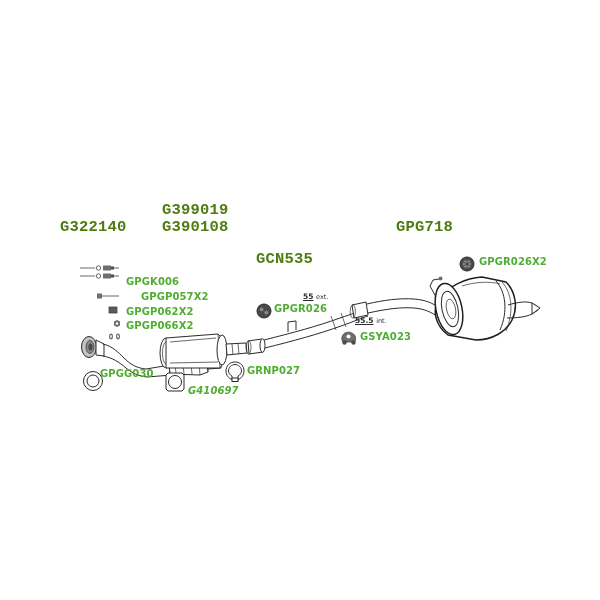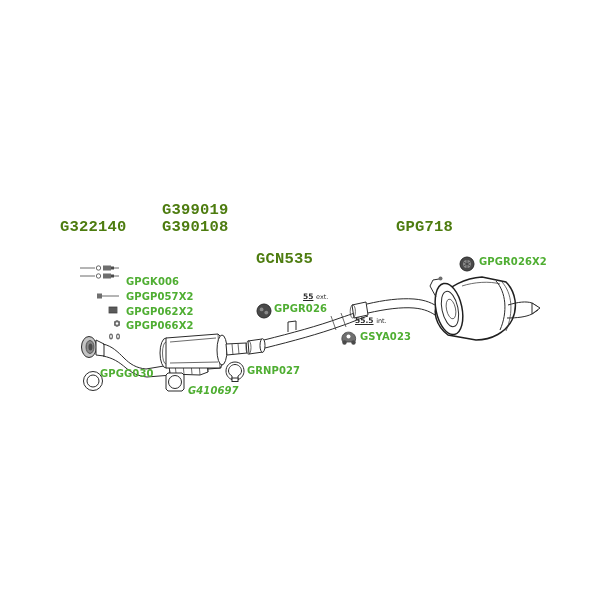--- a/index.html
+++ b/index.html
@@ -282,21 +282,21 @@
     <svg width="16" height="16" viewBox="0 0 16 16">
       <circle cx="8" cy="8" r="7" class="fill4"></circle>
       <circle cx="8" cy="8" r="7" class="ln"></circle>
       <circle cx="8" cy="8" r="4" class="fill8"></circle>
       <path d="M8,4 L8,12 M4.5,6 L11.5,10 M4.5,10 L11.5,6" class="ln-t"></path>
     </svg>
   </div>
 
   <div class="plabel" style="left:126px;top:276px;text-align:center;">GPGK006</div>
 
-  <div class="plabel" style="left:126px;top:291px;">GPGP057X2</div>
+  <div class="plabel" style="left:141px;top:291px;">GPGP057X2</div>
 
   <div class="plabel" style="left:126px;top:306px;text-align:right;">GPGP062X2</div>
 
   <div class="plabel" style="left:126px;top:320px;">GPGP066X2</div>
 
 
   <div class="plabel" style="left:100px;top:368px;">GPGG030</div>
 
   <div class="plabel" style="left:188px;top:385px;font-style:italic;">G410697</div>
 

